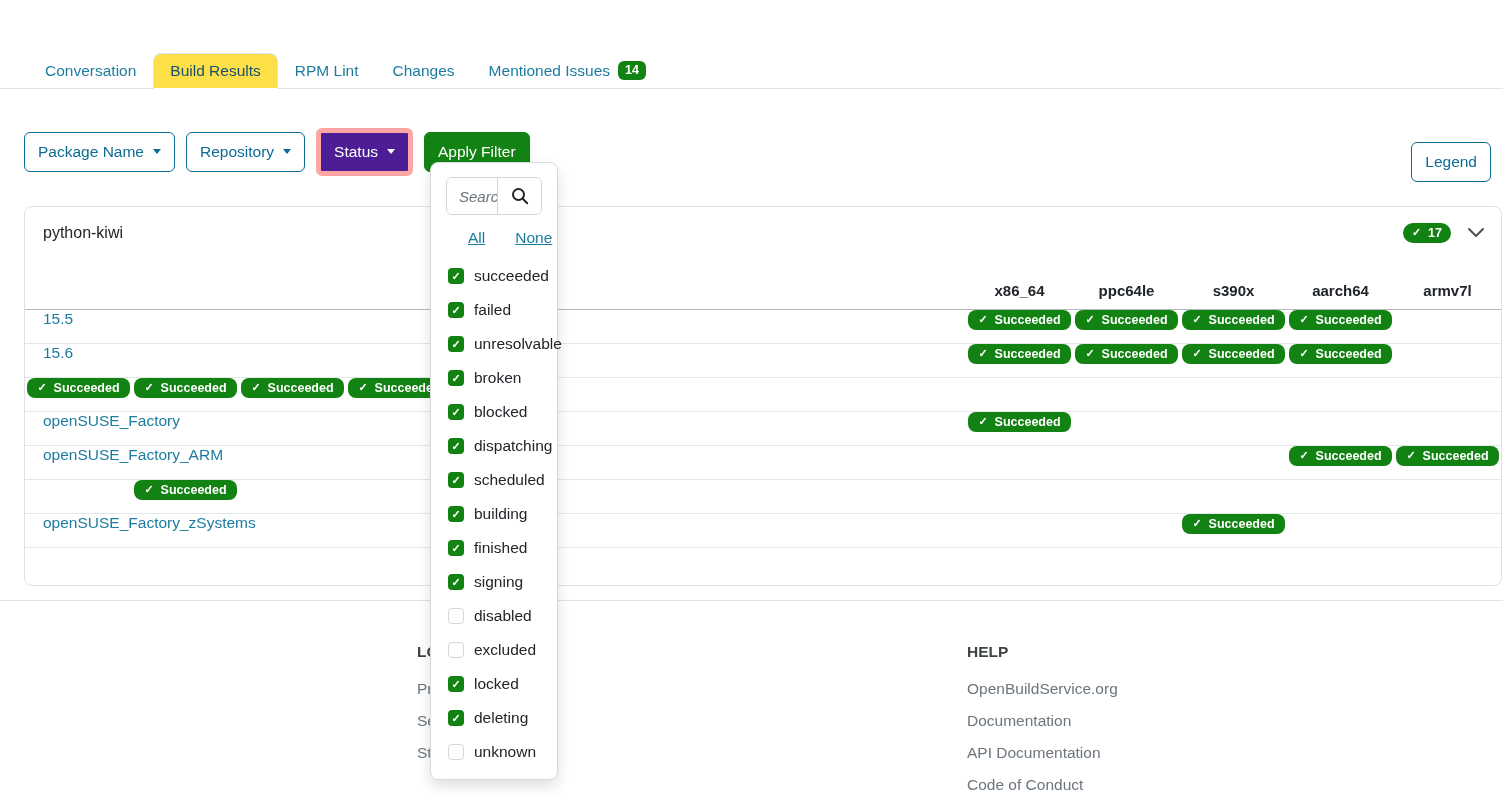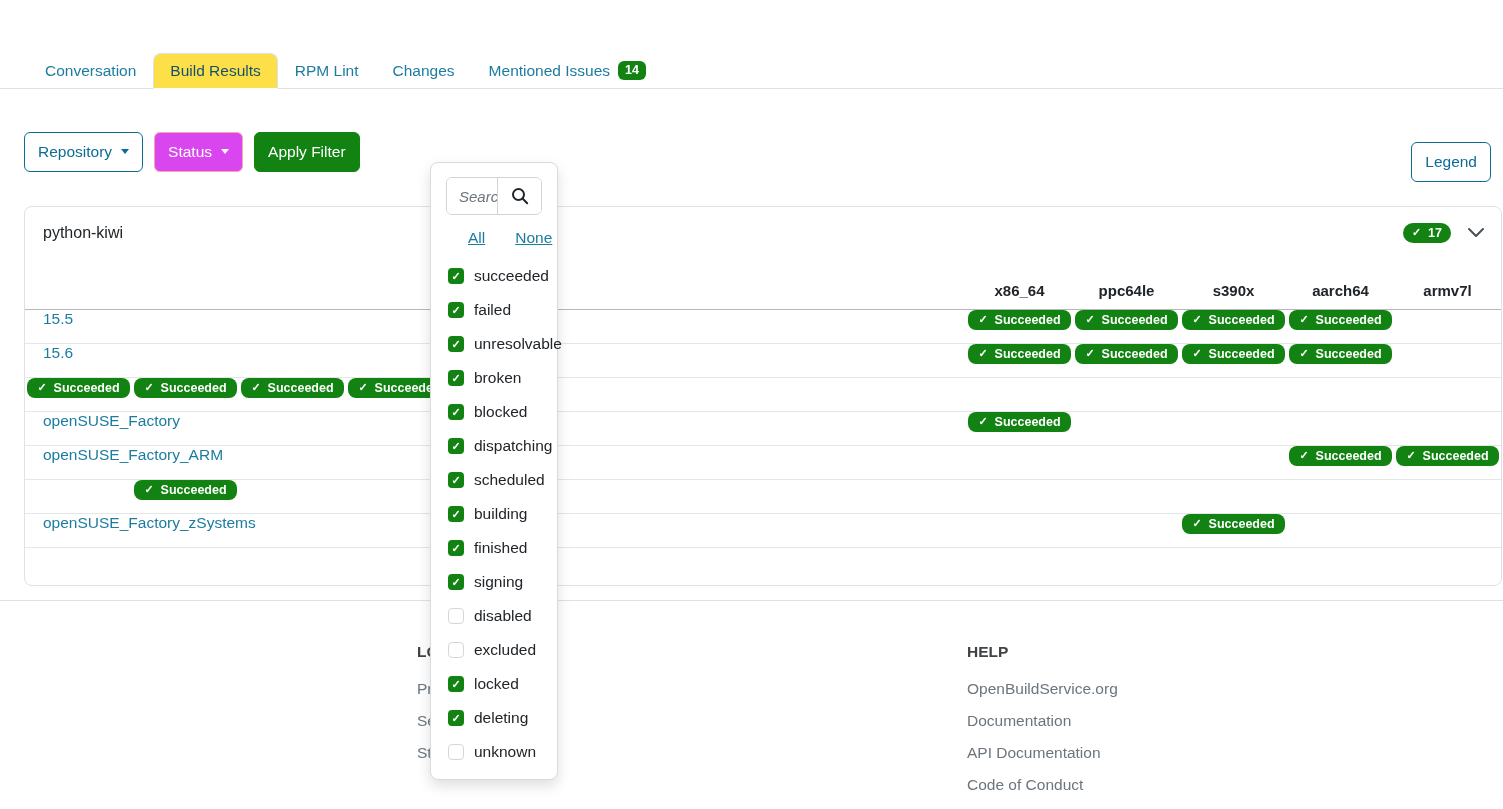--- a/index.html
+++ b/index.html
@@ -15,21 +15,21 @@
        border-radius:8px 8px 0 0;font-weight:400;color:#174f72;}
   .tab-badge{background:#128312;color:#fff;border-radius:6px;padding:2px 7px;
        font-size:12.5px;font-weight:700;line-height:1.2;}
 
   
   .filters-row{display:flex;gap:11px;margin:33px 12px 0 24px;align-items:center;}
   .btn{font-size:15.5px;border-radius:6px;padding:8px 13px;cursor:pointer;
        display:inline-flex;align-items:center;gap:9px;line-height:1.4;background:#fff;
        font-family:"Liberation Sans",sans-serif;}
   .btn-outline{color:#0c6c94;border:1px solid #0c6c94;}
-  .btn-primary{background:#d946ef;color:#fff;border:1px solid #fca5a5;text-align:center;}
+  .btn-primary{background:#4c1d95;color:#fff;border:5px solid #fca5a5;text-align:center;}
   .btn-success{background:#128312;color:#fff;border:1px solid #128312;}
   .caret{width:0;height:0;border-left:4.5px solid transparent;border-right:4.5px solid transparent;
        border-top:5px solid currentColor;display:inline-block;}
   .legend-wrap{margin-left:auto;margin-top:20px;}
 
   
   .card{margin:24px 1px 0 24px;border:1px solid #dee2e6;border-radius:8px;background:#fff;}
   .card-header{display:flex;align-items:center;padding:16px 16px 30px 18px;}
   .pkg-title{font-size:16px;color:#212529;}
   .header-right{margin-left:auto;display:flex;align-items:center;gap:16px;}
@@ -102,20 +102,24 @@
 
   </div>
       <div class="tab">
     <span class="tab-label">Mentioned Issues</span>
     <span class="tab-badge">14</span>
   </div>
     </div>
 
   <div class="filters-row">
     <button class="btn btn-outline">
+      <span>Package Name</span>
+      <span class="caret"></span>
+    </button>
+    <button class="btn btn-outline">
       <span>Repository</span>
       <span class="caret"></span>
     </button>
     <button class="btn btn-primary">
       <span>Status</span>
       <span class="caret"></span>
     </button>
     <button class="btn btn-success">
       <span>Apply Filter</span>
     </button>

